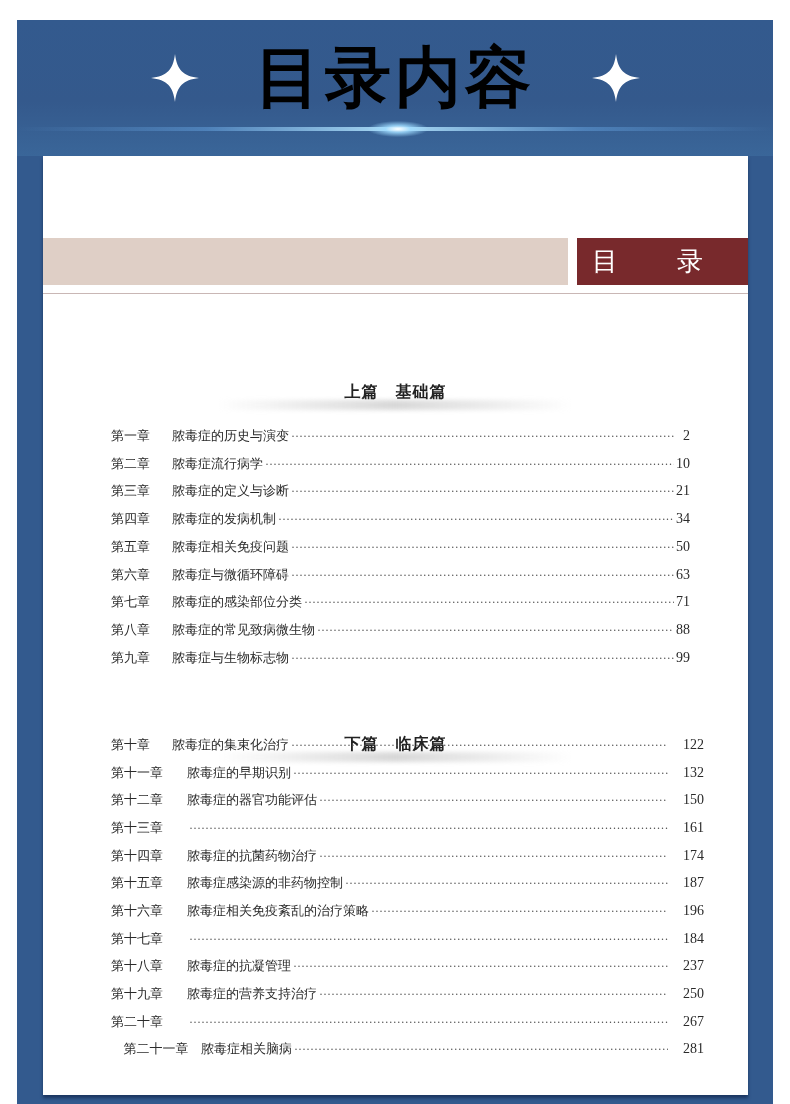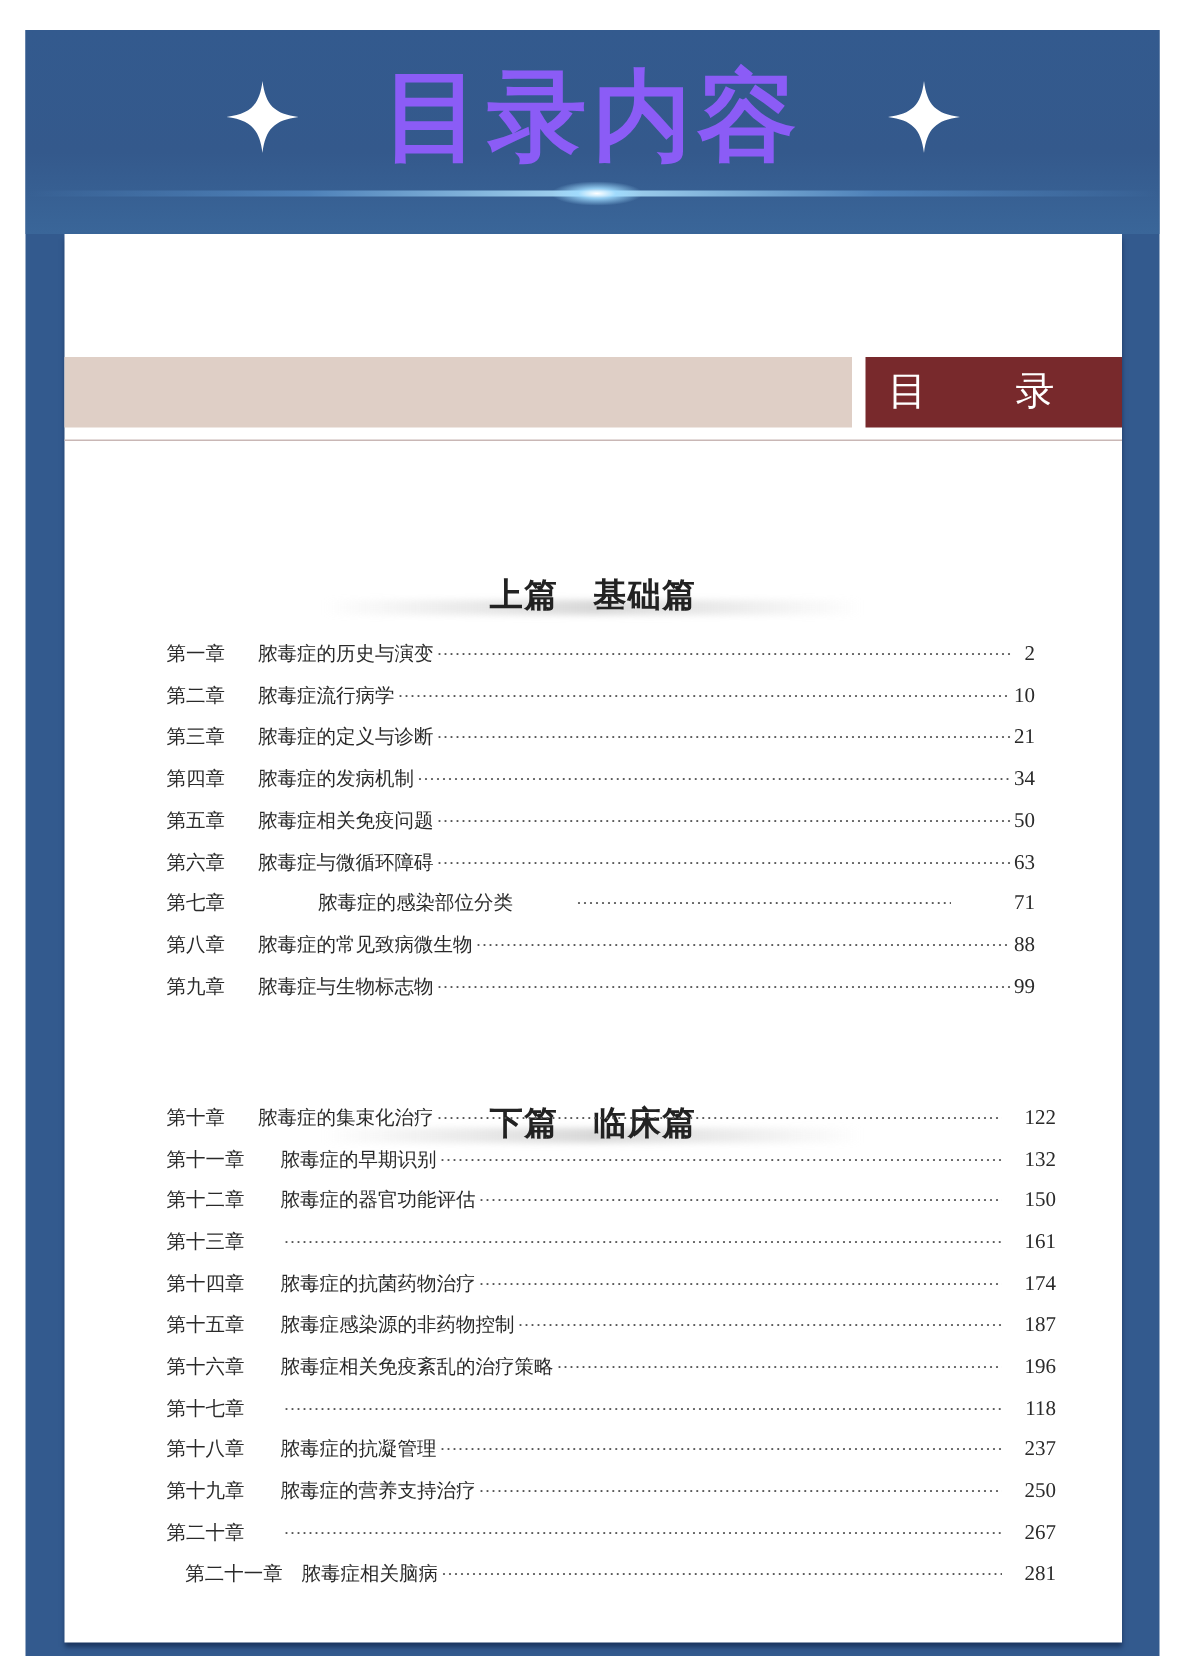--- a/index.html
+++ b/index.html
@@ -17,21 +17,21 @@
     .glow-line {
       position: absolute; left: 17px; top: 127px; width: 756px; height: 4px;
       background: linear-gradient(90deg, rgba(120,190,255,0) 0%, rgba(120,190,255,0.35) 25%, rgba(180,230,255,0.9) 50%, rgba(120,190,255,0.35) 75%, rgba(120,190,255,0) 100%);
     }
     .glow-dot {
       position: absolute; left: 368px; top: 121px; width: 60px; height: 16px;
       background: radial-gradient(ellipse at center, rgba(255,255,255,1) 0%, rgba(160,220,255,0.85) 30%, rgba(90,170,255,0) 72%);
     }
     .header-title {
       position: absolute; left: 0; top: 38px; width: 790px; text-align: center;
-      color: #8b5cf6; font-size: 66px; font-weight: bold; letter-spacing: 4px;
+      color: #000000; font-size: 66px; font-weight: bold; letter-spacing: 4px;
       font-family: "DejaVu Sans", sans-serif; line-height: 80px;
     }
     .sparkle {
       position: absolute; top: 54px; width: 48px; height: 48px;
     }
     .sparkle-left { left: 151px; }
     .sparkle-right { left: 592px; }
 
     .page {
       position: absolute; left: 43px; top: 156px; width: 705px; height: 939px;
@@ -49,21 +49,21 @@
     }
     .mulu-char-1 { position: absolute; left: 15px; top: 0; }
     .mulu-char-2 { position: absolute; left: 100px; top: 0; }
     .divider {
       position: absolute; left: 0; top: 137px; width: 705px; height: 1px;
       background: #c9b7b5;
     }
 
     .section-heading {
       position: absolute; left: 0; width: 705px; text-align: center;
-      font-family: "DejaVu Serif", serif; font-size: 22px; font-weight: bold; color: #222;
+      font-family: "DejaVu Serif", serif; font-size: 16px; font-weight: bold; color: #222;
       letter-spacing: 1px;
     }
     .section-heading .glow {
       position: absolute; left: 172px; top: 18px; width: 360px; height: 10px;
       background: linear-gradient(90deg, rgba(200,200,200,0) 0%, rgba(200,200,200,0.7) 50%, rgba(200,200,200,0) 100%);
       filter: blur(2px);
     }
     .section-heading .txt { position: relative; }
 
     .toc-row {
@@ -148,21 +148,21 @@
       <span class="title">脓毒症相关免疫问题</span>
       <span class="leader"></span>
       <span class="page-num">50</span>
     </div>
     <div class="toc-row" style="top:410px;">
       <span class="chap">第六章</span>
       <span class="title">脓毒症与微循环障碍</span>
       <span class="leader"></span>
       <span class="page-num">63</span>
     </div>
-    <div class="toc-row" style="top:437px;gap:40px;">
+    <div class="toc-row" style="top:437px;">
       <span class="chap">第七章</span>
       <span class="title">脓毒症的感染部位分类</span>
       <span class="leader"></span>
       <span class="page-num">71</span>
     </div>
     <div class="toc-row" style="top:465px;">
       <span class="chap">第八章</span>
       <span class="title">脓毒症的常见致病微生物</span>
       <span class="leader"></span>
       <span class="page-num">88</span>
@@ -218,21 +218,21 @@
     </div>
     <div class="toc-row" style="top:746px;">
       <span class="chap" style="width:76px;">第十六章</span>
       <span class="title">脓毒症相关免疫紊乱的治疗策略</span>
       <span class="leader"></span>
       <span class="page-num">196</span>
     </div>
     <div class="toc-row" style="top:774px;">
       <span class="chap" style="width:76px;">第十七章</span>
       <span class="leader"></span>
-      <span class="page-num">118</span>
+      <span class="page-num">184</span>
     </div>
     <div class="toc-row" style="top:801px;">
       <span class="chap" style="width:76px;">第十八章</span>
       <span class="title">脓毒症的抗凝管理</span>
       <span class="leader"></span>
       <span class="page-num">237</span>
     </div>
     <div class="toc-row" style="top:829px;">
       <span class="chap" style="width:76px;">第十九章</span>
       <span class="title">脓毒症的营养支持治疗</span>

